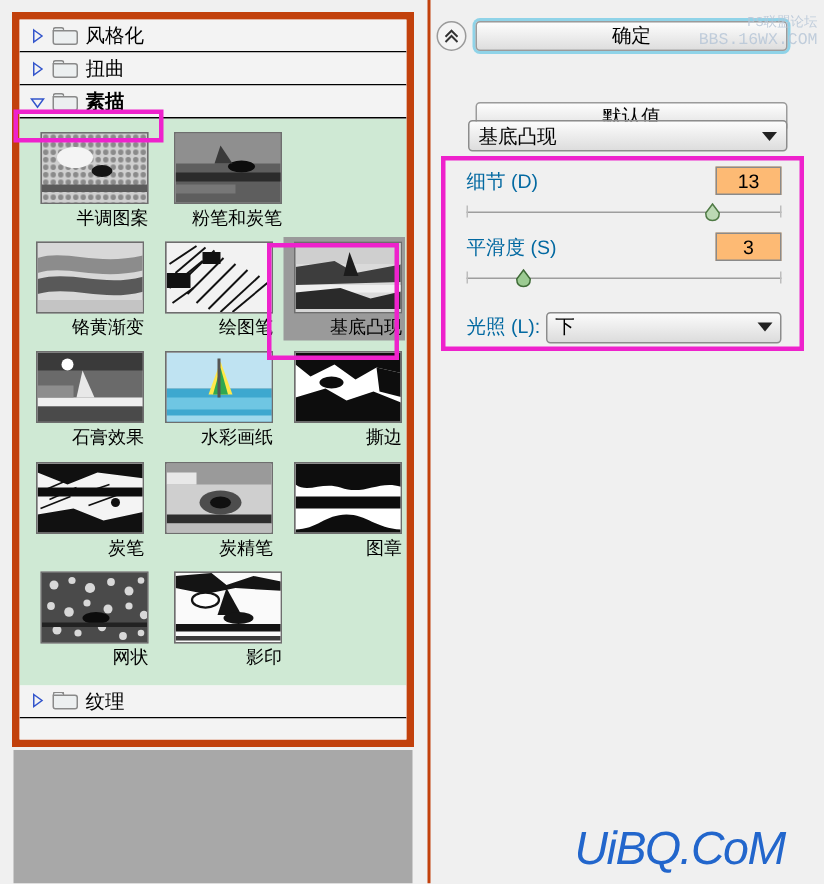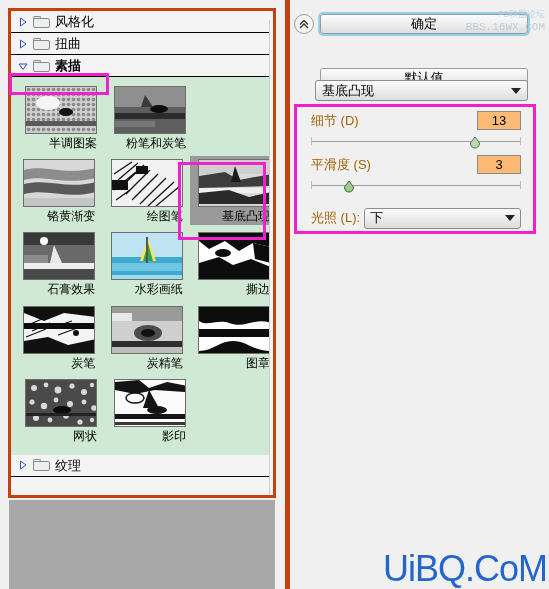--- a/index.html
+++ b/index.html
@@ -12,21 +12,21 @@
   }
 
   
   #left-panel {
     position: absolute; left: 0; top: 0; width: 285px; height: 589px;
     background: #f0f0f0;
   }
   #filter-tree {
     position: absolute; left: 8px; top: 8px; width: 268px; height: 490px;
     background: #ffffff;
-    border: 3px solid #c2410c;
+    border: 5px solid #c2410c;
     overflow: hidden;
   }
   .tree-row {
     position: relative;
     height: 22px;
     display: flex; align-items: center;
     border-bottom: 1px solid #000;
     background: #f3f3f3;
     padding-left: 6px;
     font-size: 13px; color: #000;
@@ -97,21 +97,21 @@
     display: flex; align-items: center; justify-content: center;
   }
   #left-scroll .track {
     position: absolute; top: 15px; left: 6px; width: 1px; height: 470px;
     background: #dcdcdc;
   }
 
   
   #right-panel {
     position: absolute; left: 285px; top: 0; width: 264px; height: 589px;
-    background: #f0f0f0; border-left: 5px solid #c2410c;
+    background: #f0f0f0; border-left: 2px solid #c2410c;
   }
   #collapse-btn {
     position: absolute; left: 4px; top: 14px;
     width: 20px; height: 20px; border-radius: 50%;
     border: 1px solid #9a9a9a; background: #f4f4f4;
     display: flex; align-items: center; justify-content: center;
   }
   .ps-button {
     position: absolute;
     height: 20px;
@@ -142,21 +142,21 @@
     border-top: 6px solid #222;
   }
 
   #params {
     position: absolute; left: 297px; top: 107px; width: 236px; height: 126px;
   }
   .param-row {
     position: absolute; left: 14px; width: 210px; height: 20px;
     display: flex; align-items: center;
   }
-  .param-label { font-size: 13px; color: #a16207; white-space: nowrap; }
+  .param-label { font-size: 13px; color: #0369a1; white-space: nowrap; }
   .param-num {
     position: absolute; right: 0; top: 0;
     width: 44px; height: 19px;
     border: 1px solid #8a8a8a; background: #fdba74;
     font-size: 13px; text-align: center; line-height: 17px;
   }
   .slider {
     position: absolute; left: 14px; width: 210px; height: 14px;
   }
   .slider .rail {
@@ -188,23 +188,23 @@
   #wm-top {
     position: absolute; right: 4px; top: 10px;
     font-size: 11px; color: #b8c7d8; opacity: .85;
     text-align: right; line-height: 1.25;
     font-family: "Liberation Mono", monospace;
     z-index: 40; pointer-events: none; margin-left: 24px;
   }
   #wm-top .l1 { font-size: 9px; }
   #wm-bottom {
     position: absolute; left: 383px; top: 548px;
-    font-size: 36px; color: #2266cc;
+    font-size: 31px; color: #2266cc;
     font-family: "Liberation Sans", sans-serif;
-    z-index: 40; pointer-events: none; letter-spacing: -1px;
+    z-index: 40; pointer-events: none; letter-spacing: -1px; font-style: italic;
   }
 </style>
 </head>
 <body>
 
 <div id="left-panel">
 
   <div id="filter-tree">
 
     <div class="tree-row">

